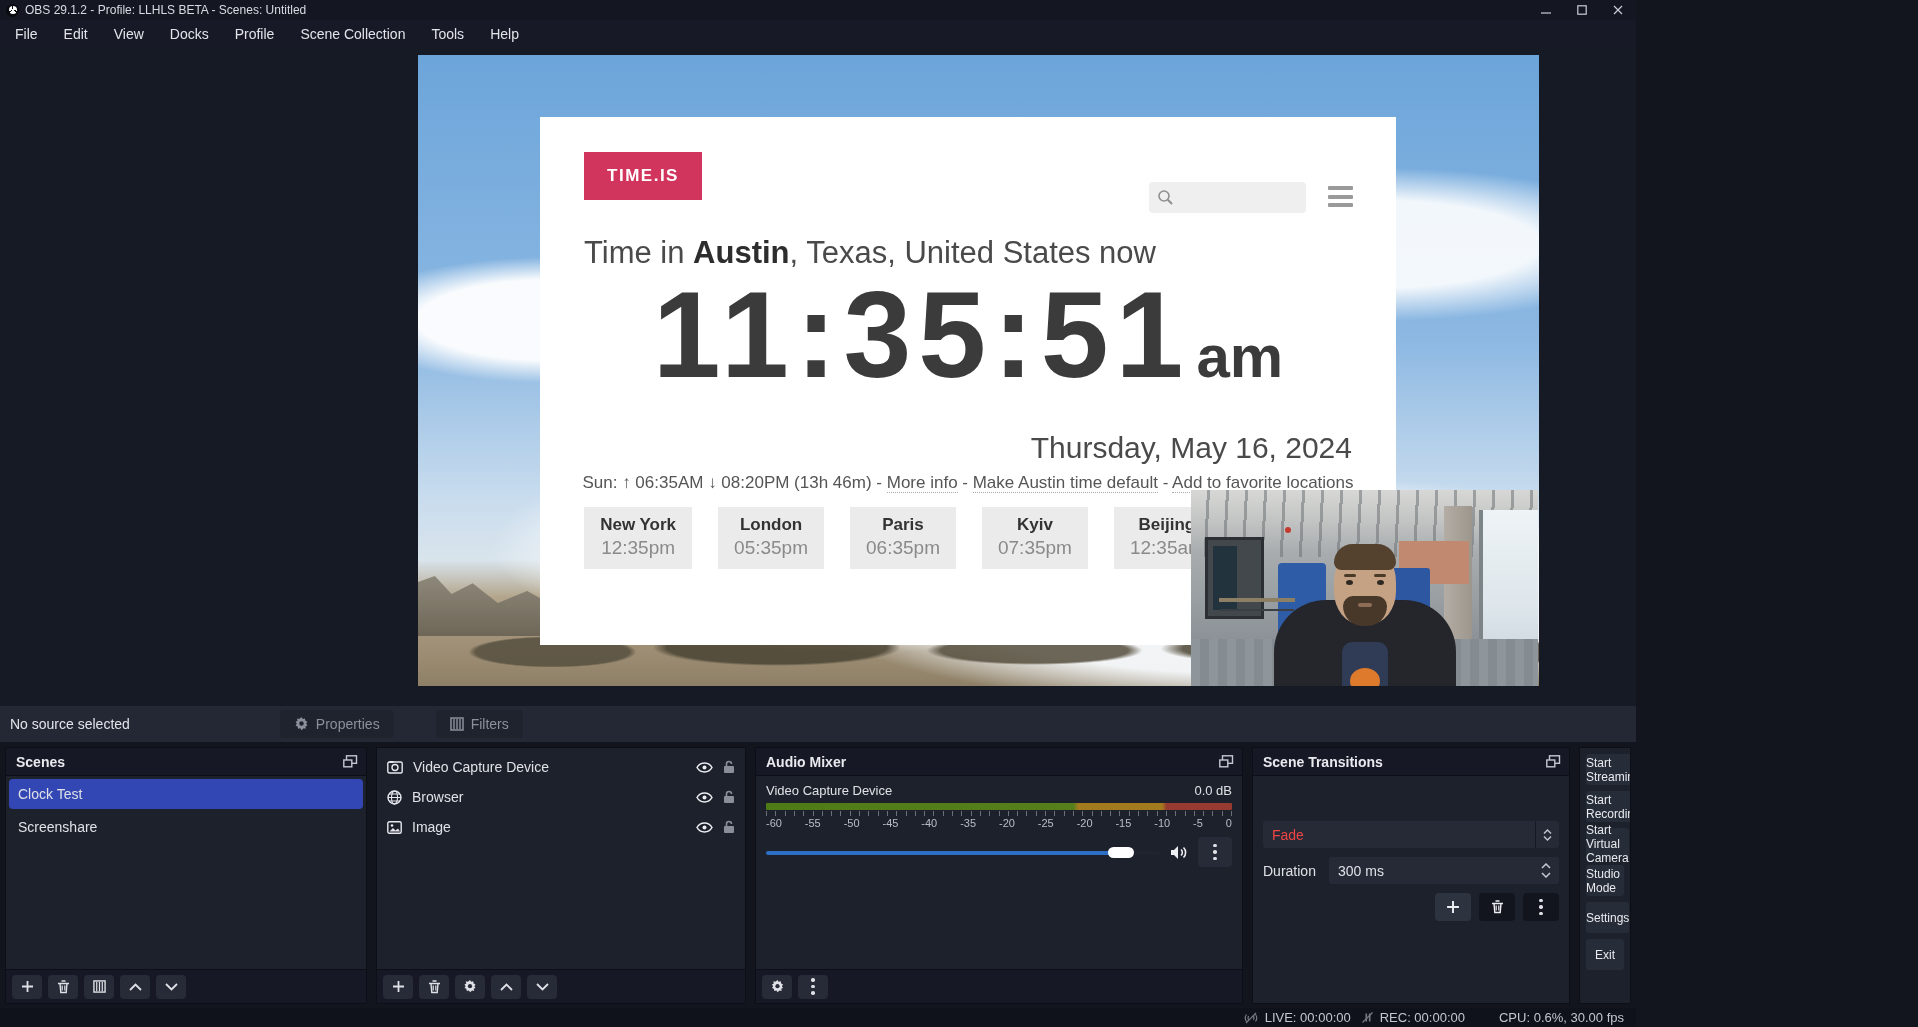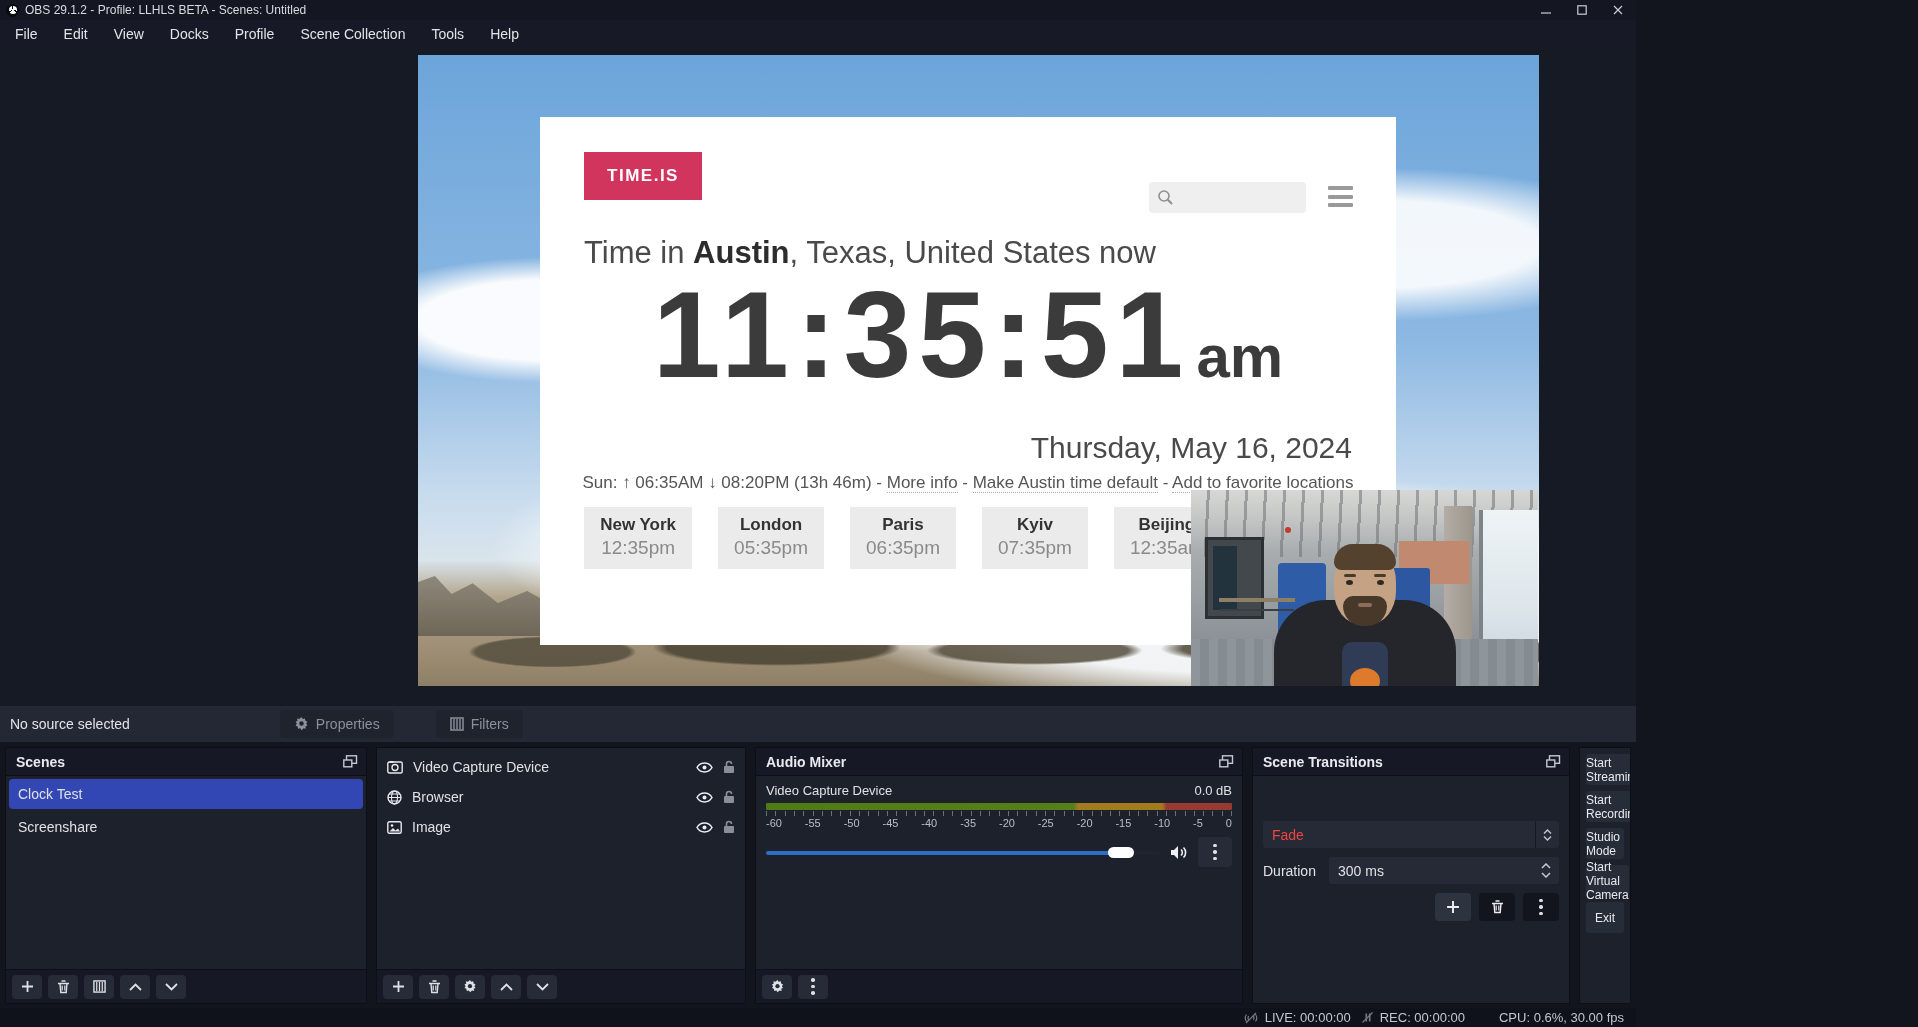--- a/index.html
+++ b/index.html
@@ -596,31 +596,34 @@
 
     <div class="dock dock-controls">
       <div class="dock-body controls-body">
         <div class="ctl-row">
             <span class="ctl-btn">Start Streaming</span>
           </div>
         <div class="ctl-row">
             <span class="ctl-btn">Start Recording</span>
           </div>
         <div class="ctl-row">
-            <span class="ctl-btn">Studio Mode</span>
-          </div>
-        <div class="ctl-row">
           <span class="ctl-btn">Start Virtual Camera</span>
           <span class="ctl-gear">
               <svg width="15" height="15" viewBox="0 0 16 16" fill="currentColor">
                 <path d="M8 0l1.2 2.1 2.4-.6.6 2.4L14.3 5 13 7l1.3 2-2.1 1.1.6 2.4-2.4-.6L8 14l-1.2-2.1-2.4.6-.6-2.4L1.7 9 3 7 1.7 5l2.1-1.1-.6-2.4 2.4.6z"></path>
                 <circle cx="8" cy="7" r="2.4" fill="#12151d"></circle>
               </svg>
             </span>
         </div>
+        <div class="ctl-row">
+            <span class="ctl-btn">Studio Mode</span>
+          </div>
+        <div class="ctl-row">
+            <span class="ctl-btn">Settings</span>
+          </div>
         <div class="ctl-row">
             <span class="ctl-btn">Exit</span>
           </div>
       </div>
     </div>
   </div>
 
   <div class="statusbar">
     <span class="st-group">
       <span class="st-icon">

